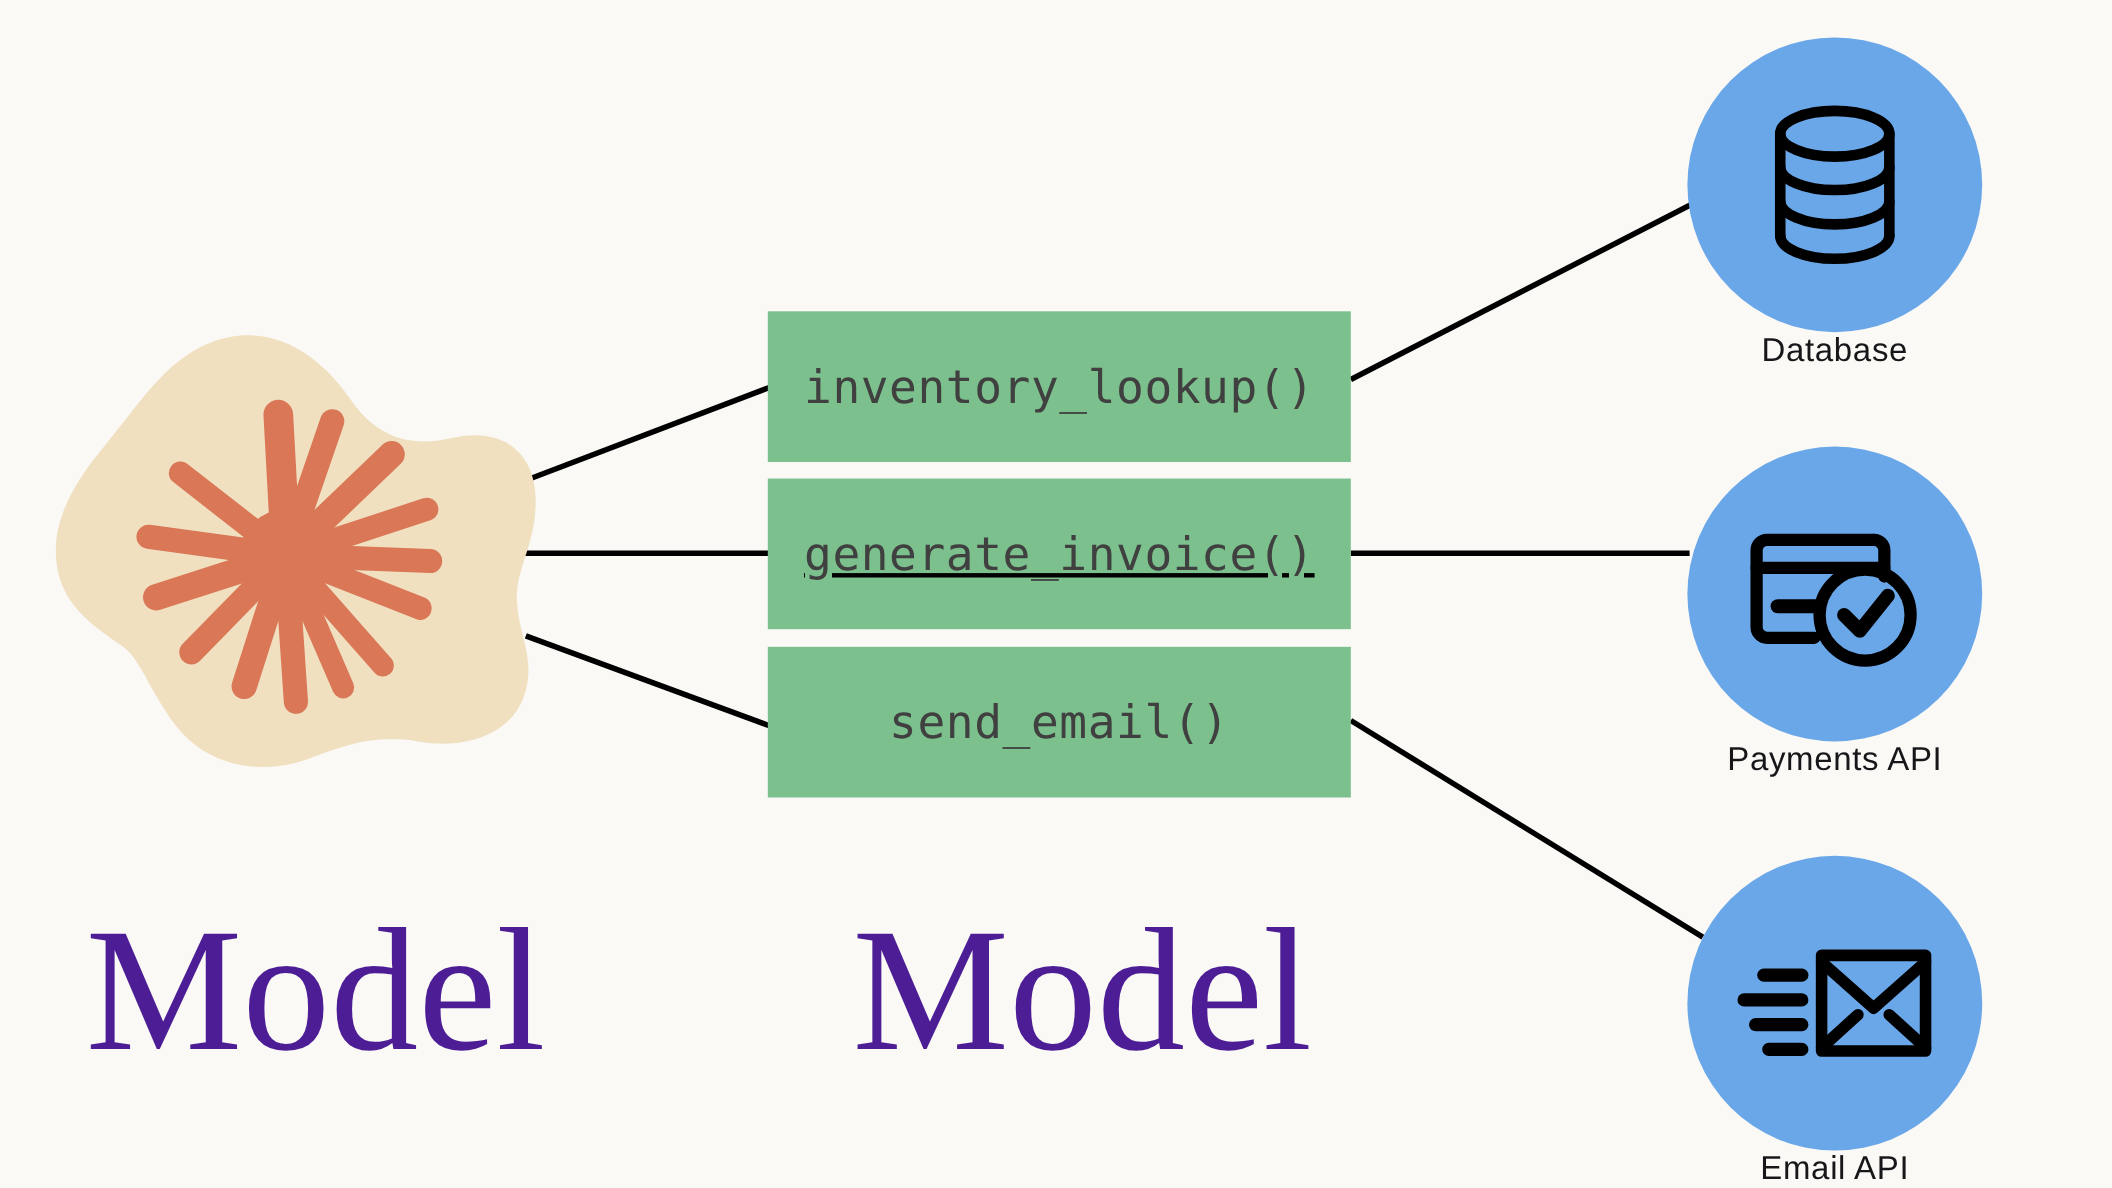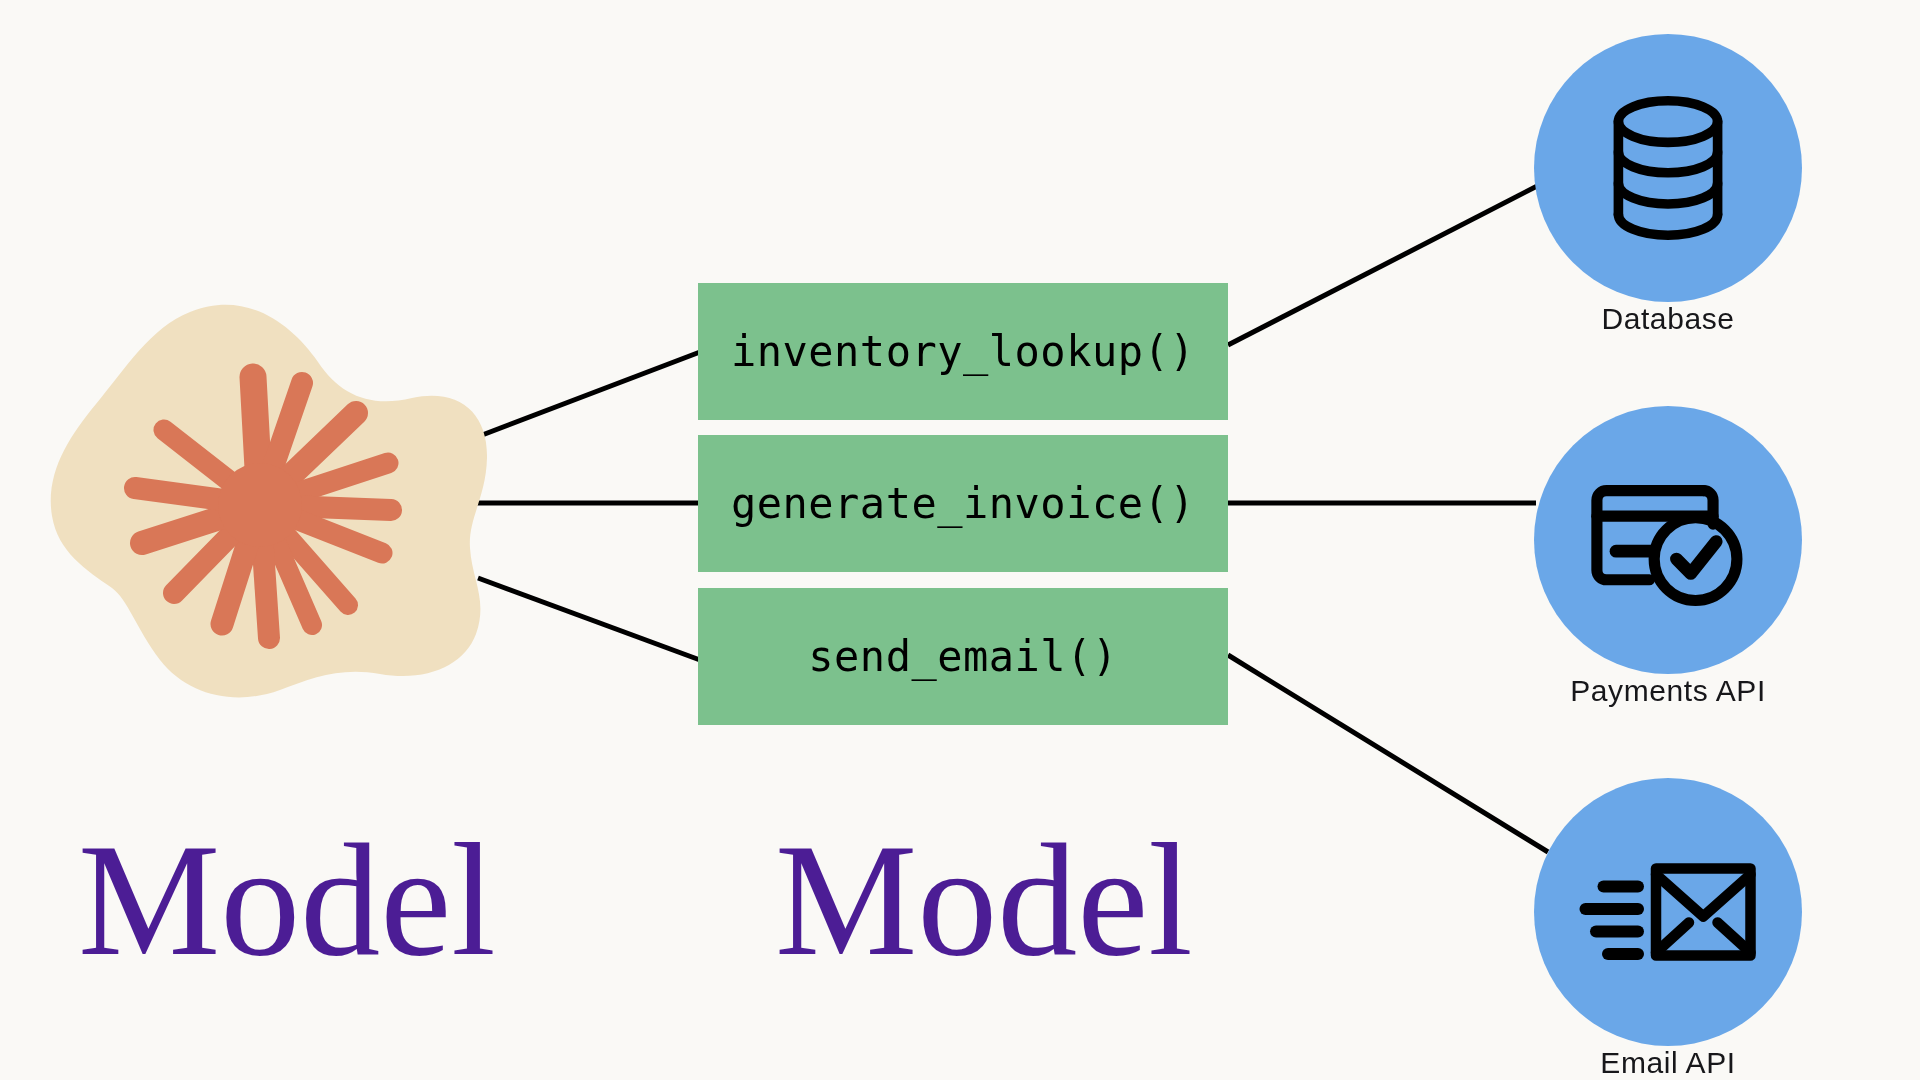--- a/index.html
+++ b/index.html
@@ -48,26 +48,26 @@
     background: #7CC18D;
     display: flex;
     align-items: center;
     justify-content: center;
     box-sizing: border-box;
     padding: 0 14px;
   }
   .tool-box-label {
     font-family: "DejaVu Sans Mono", monospace;
     font-size: 42px;
-    color: #000000;
+    color: #404040;
     letter-spacing: 0.5px;
     white-space: nowrap;
   }
   #tool-0 { top: 283px; }
-  #tool-1 { top: 435px; }
+  #tool-1 { top: 435px; text-decoration: underline; }
   #tool-2 { top: 588px; }
 
   
   .service-node {
     position: absolute;
     width: 268px;
     text-align: center;
   }
   .service-circle {
     width: 268px;

